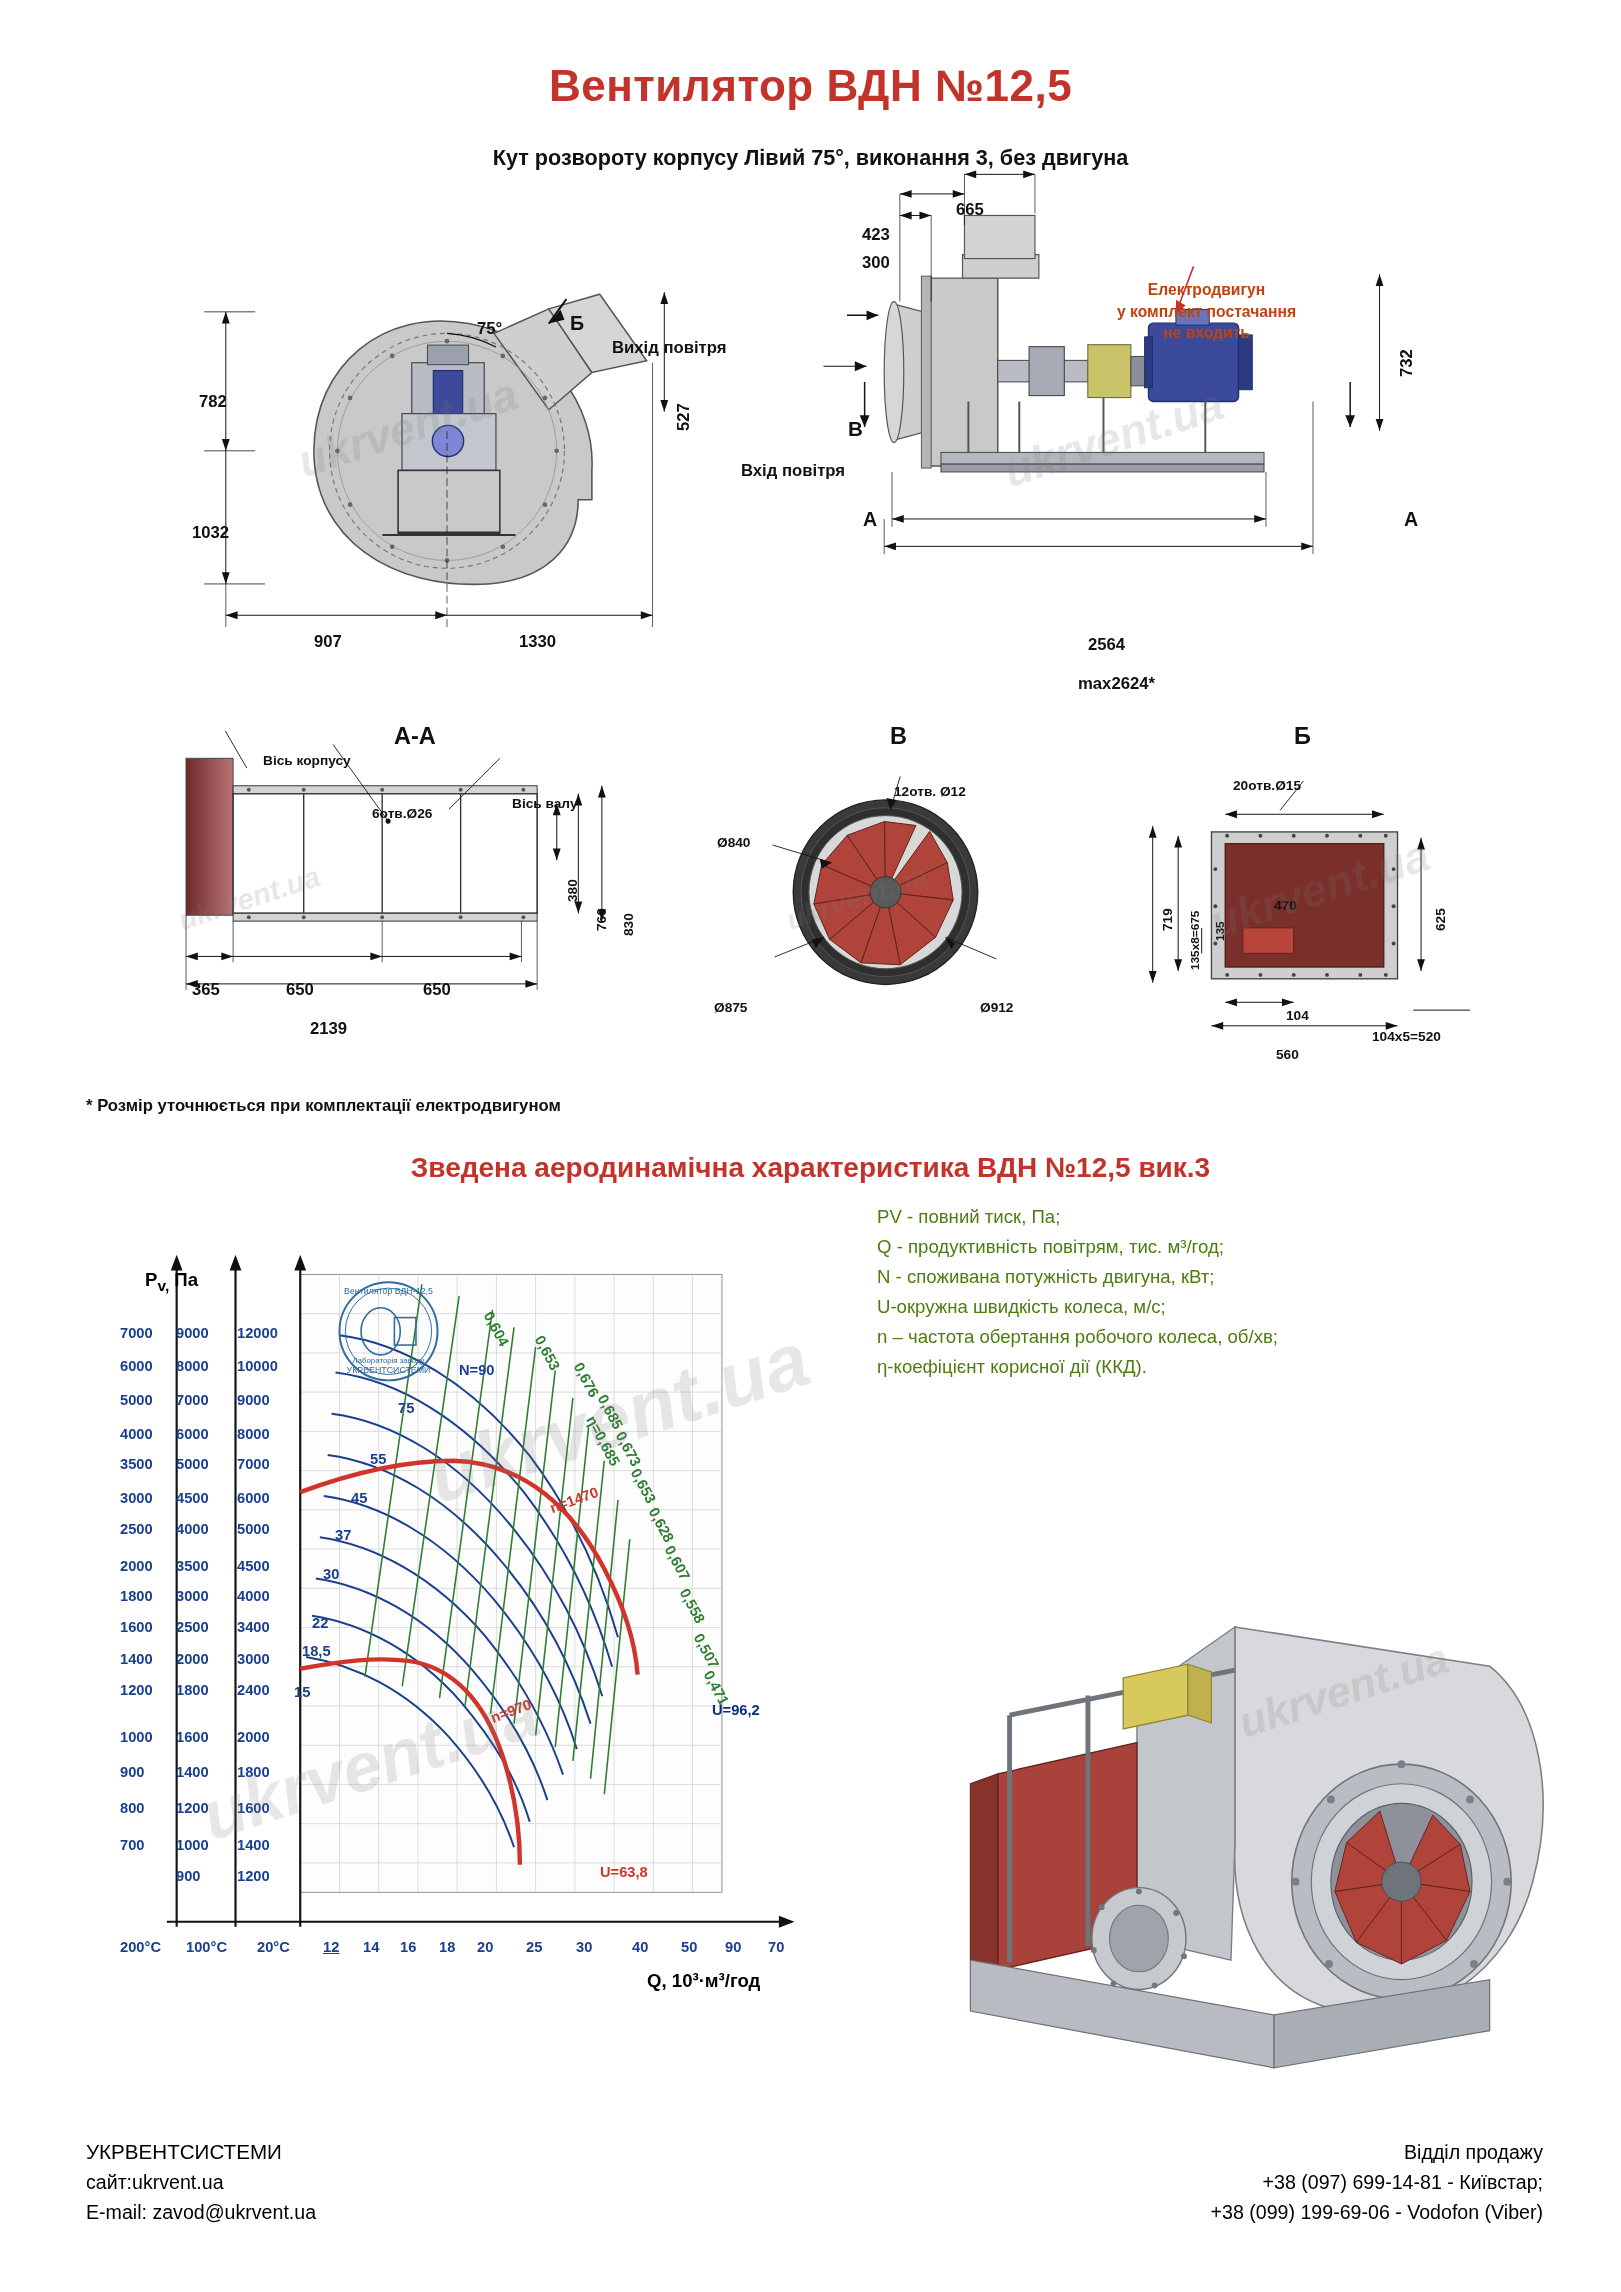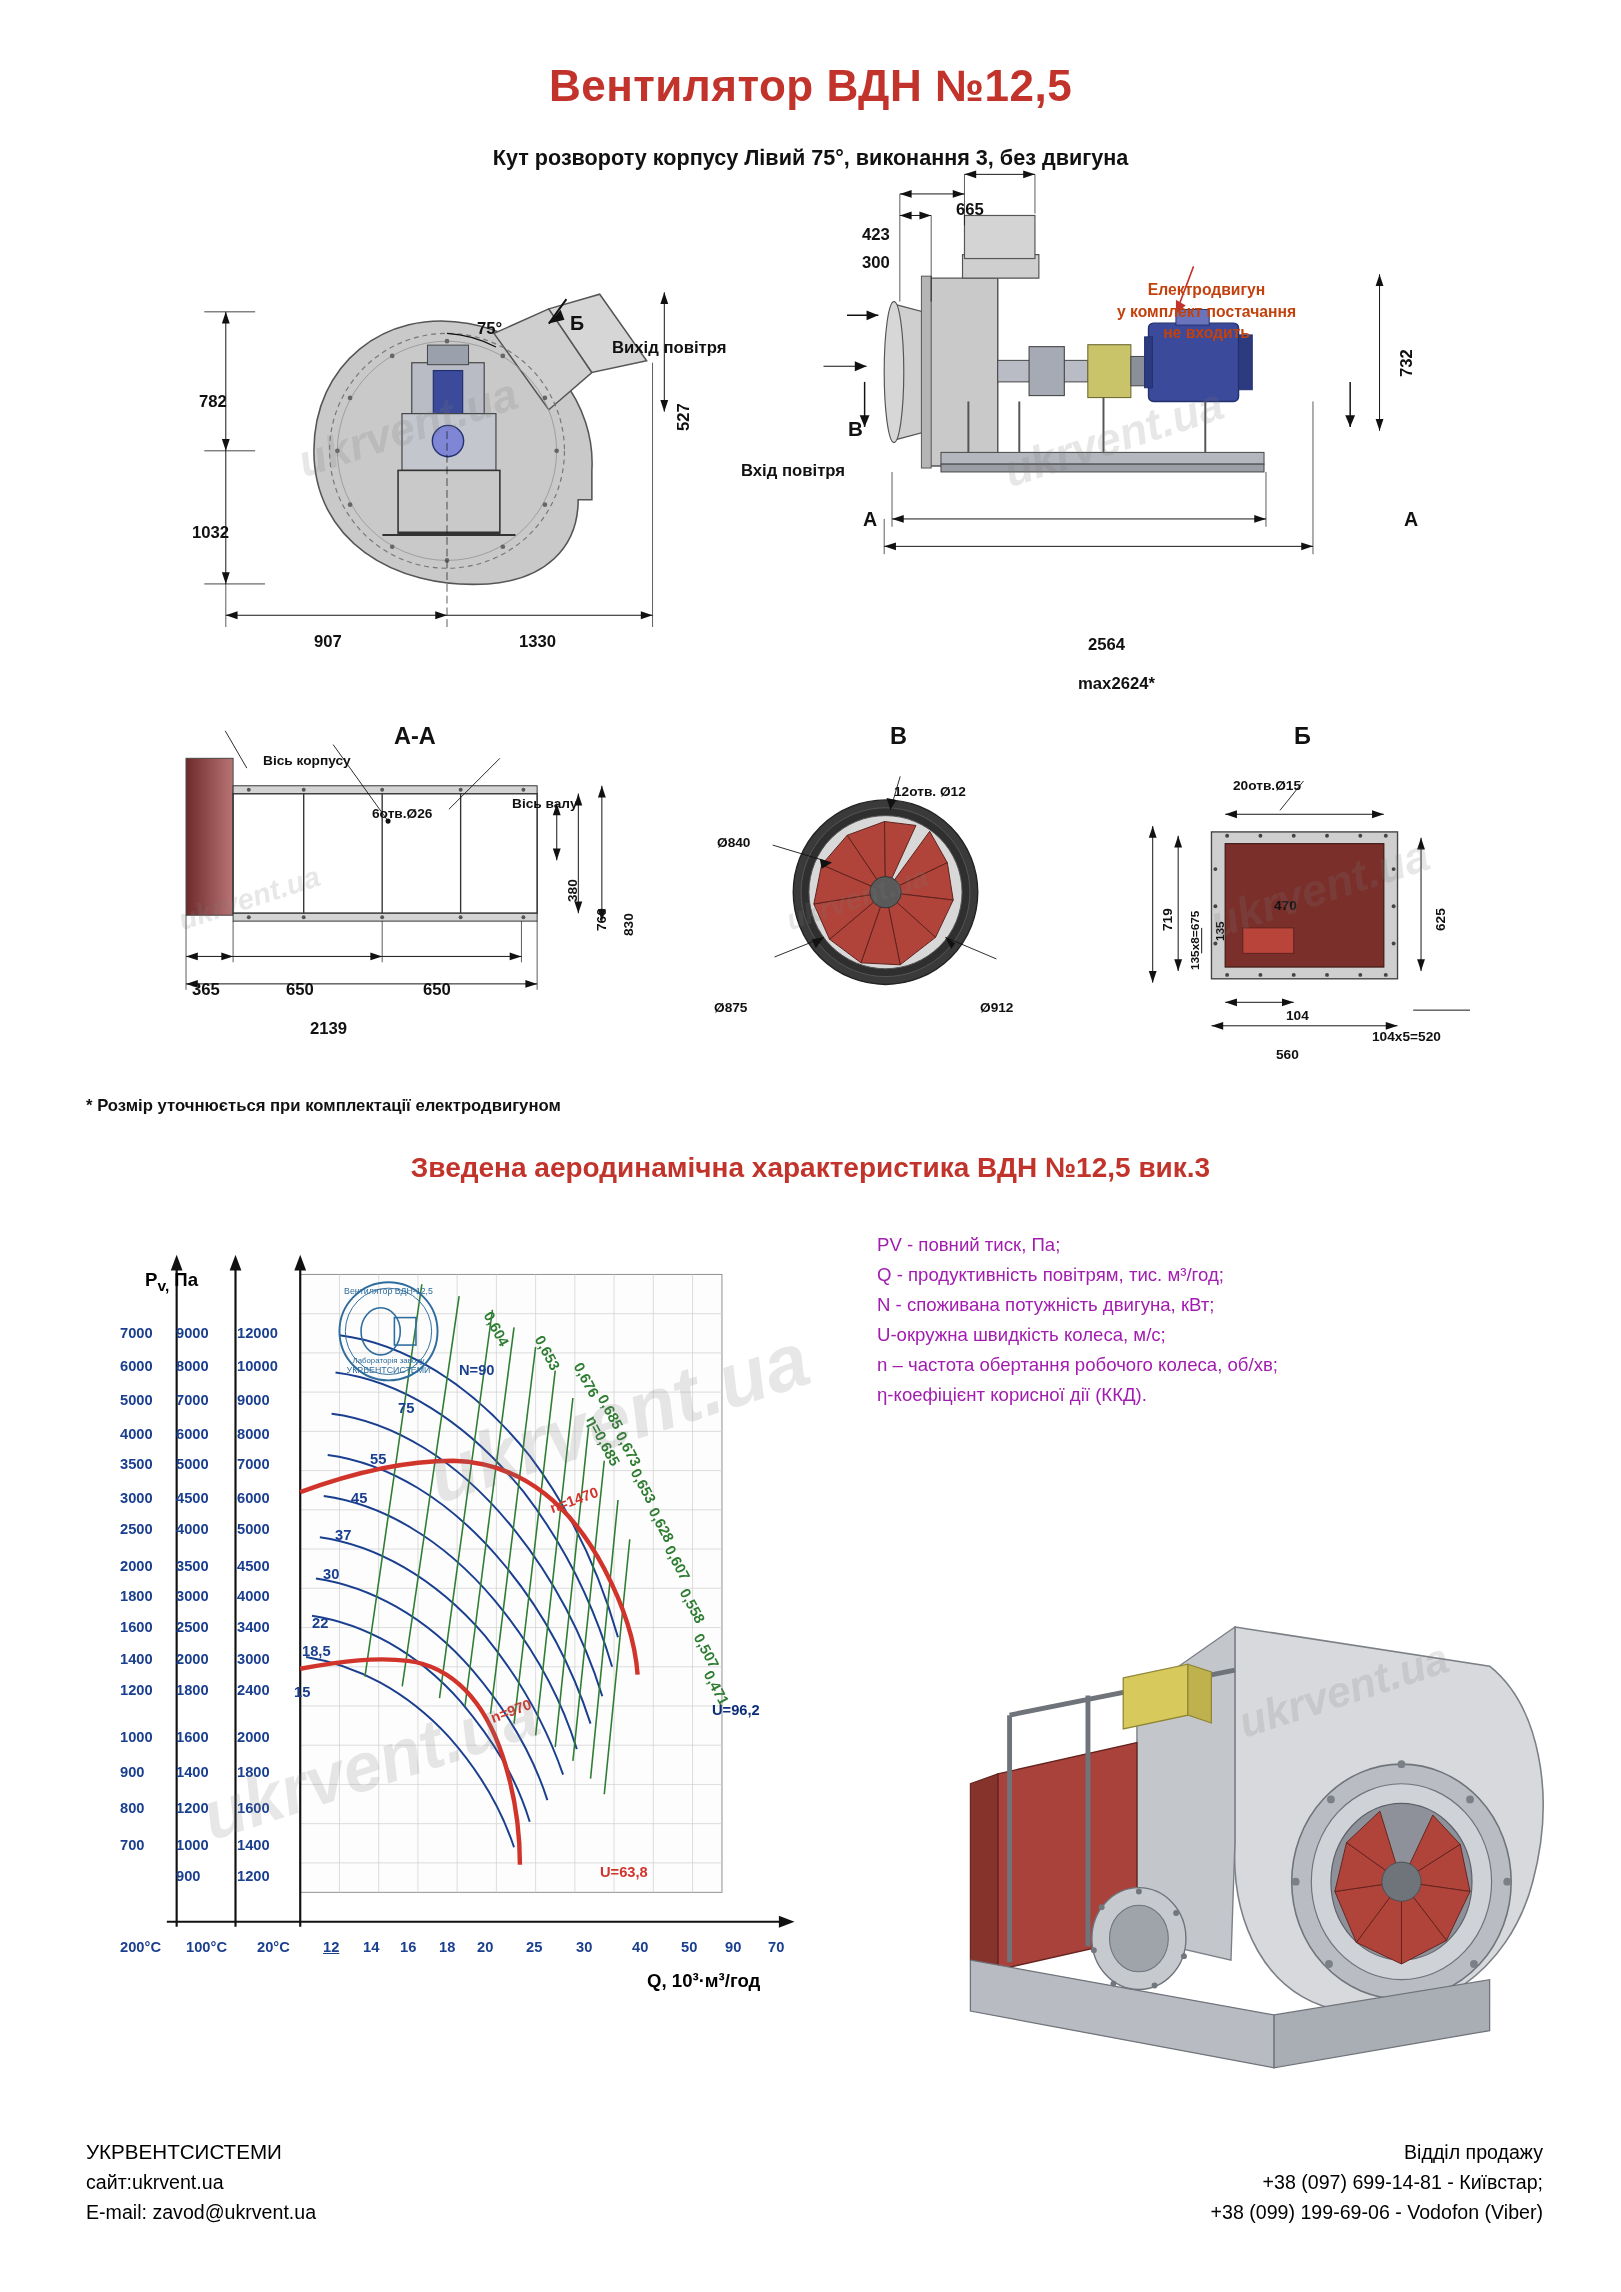--- a/index.html
+++ b/index.html
@@ -54,21 +54,21 @@
 
   .chart-title {
     position:absolute; top:1152px; left:0; width:1621px; text-align:center;
     font-size:28px; font-weight:bold; color:#c2342b;
   }
   .chart-sub {
     position:absolute; top:1194px; left:0; width:1621px; text-align:center;
     font-size:20.6px; font-weight:bold; color:#111;
   }
 
-  .legend { position:absolute; left:877px; top:1230px; font-size:18.6px; line-height:30px; color:#a21caf; }
+  .legend { position:absolute; left:877px; top:1202px; font-size:18.6px; line-height:30px; color:#4d7c0f; }
 
   
   .footer-left { position:absolute; left:86px; top:2137px; font-size:19.6px; line-height:30px; }
   .footer-left .co { font-size:20.6px; }
   .footer-right { position:absolute; right:78px; top:2137px; text-align:right; font-size:19.6px; line-height:30px; }
 
   .axislabel { position:absolute; font-size:18.6px; font-weight:bold; }
   .ticklbl { position:absolute; font-size:14.7px; font-weight:bold; color:#1a3f8f; }
 
   svg { display:block; overflow:visible; }

